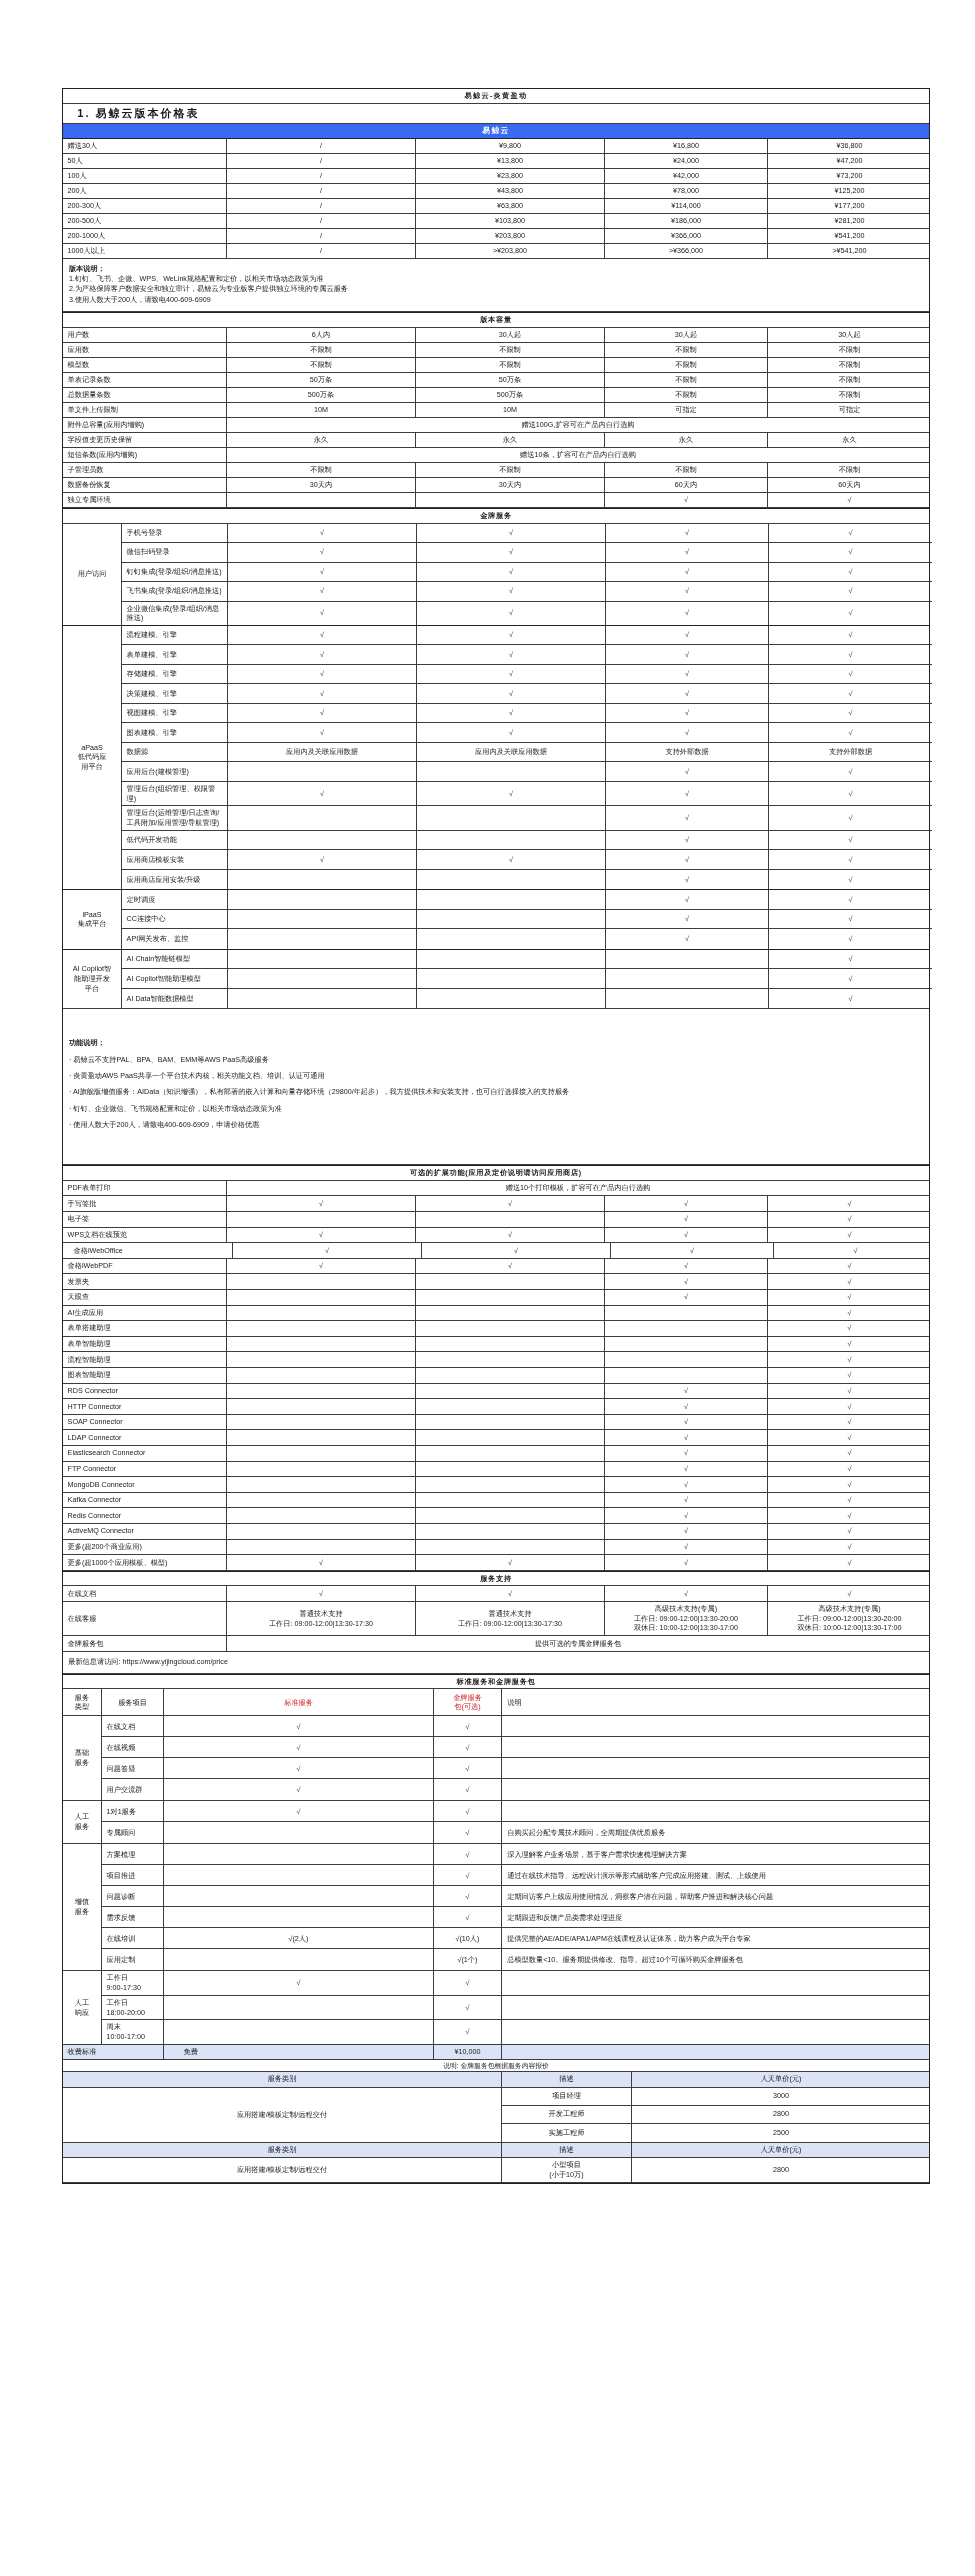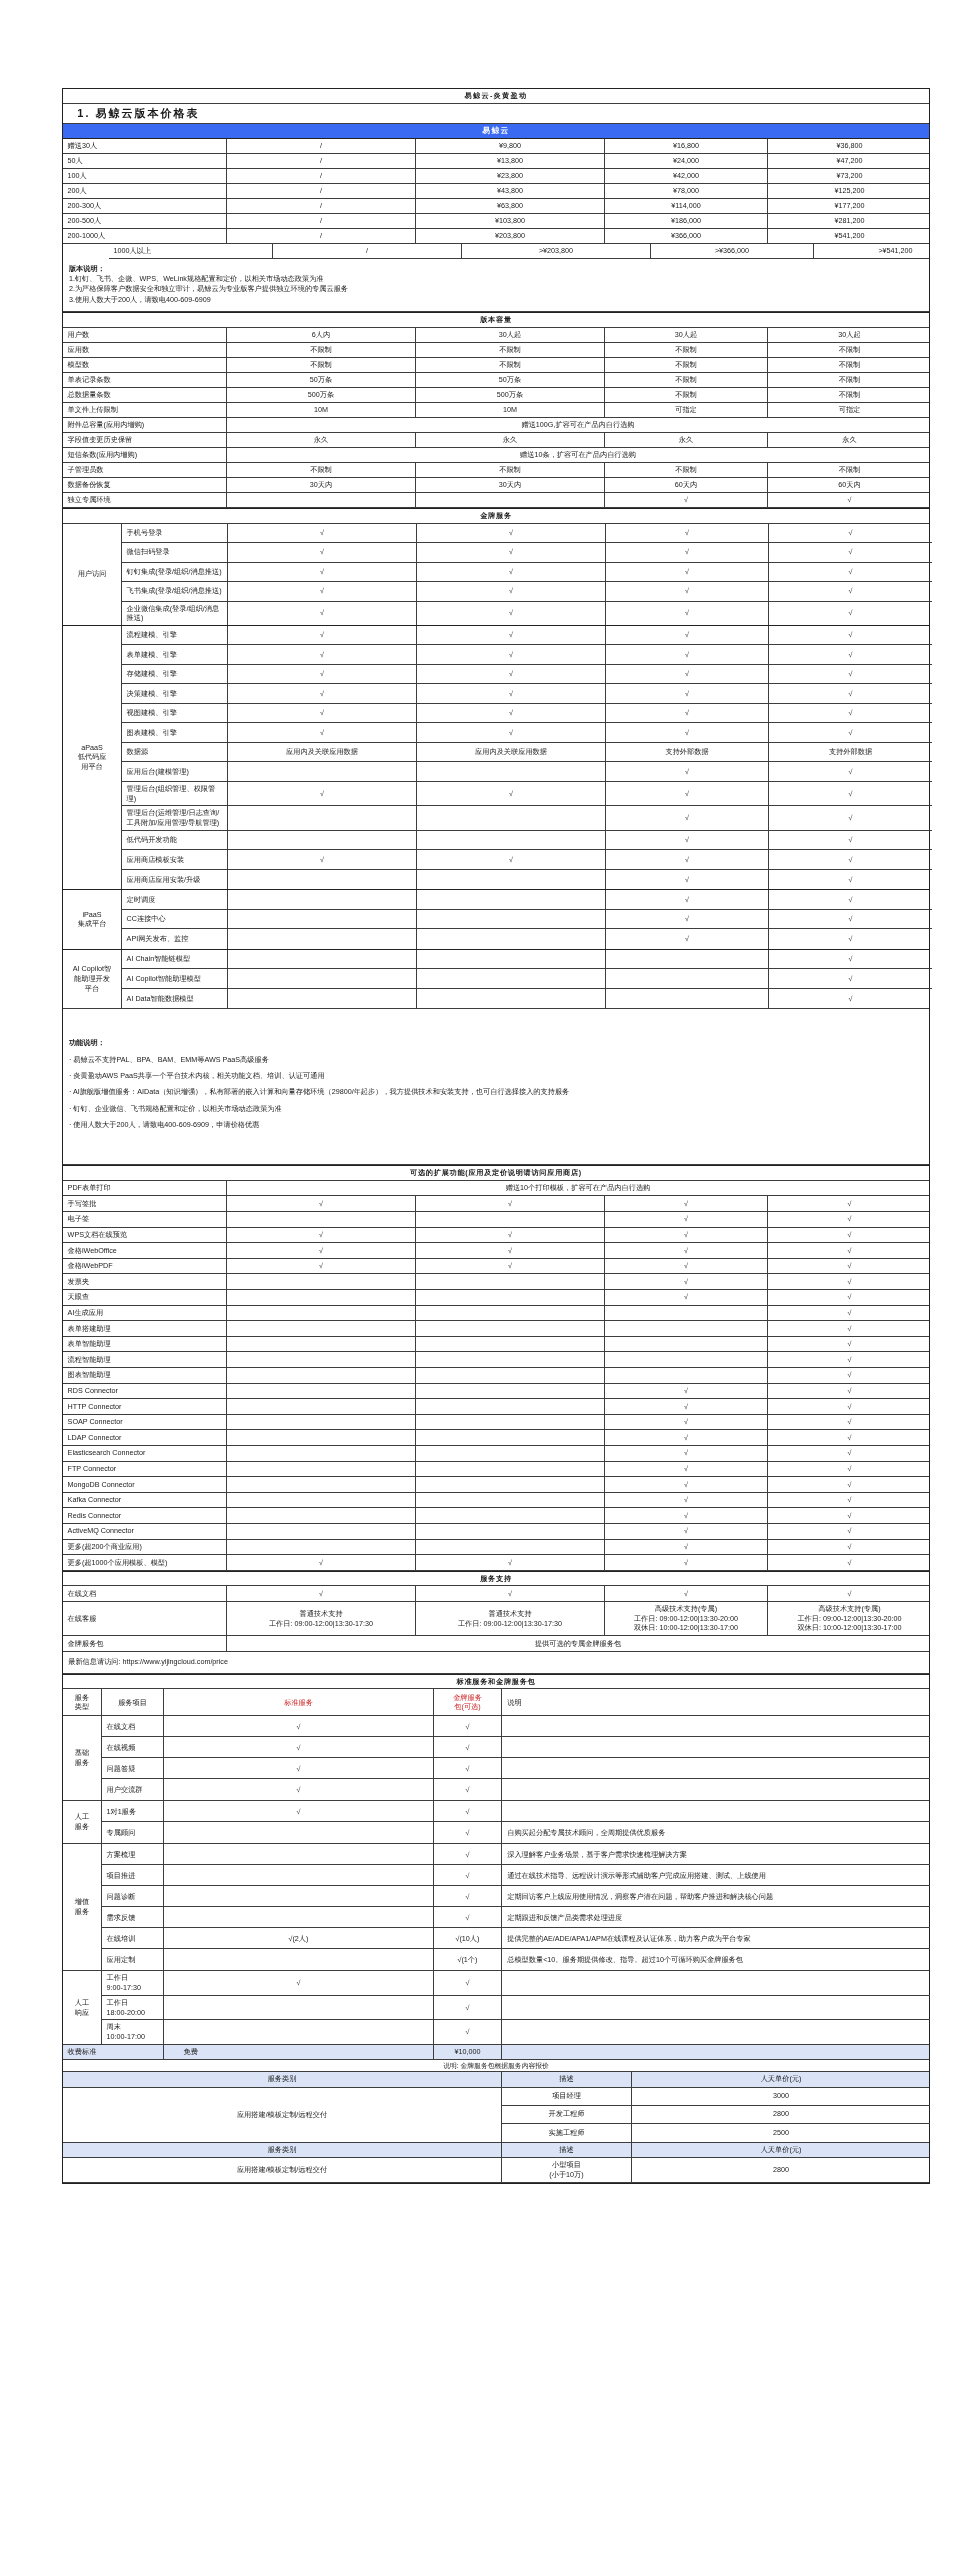--- a/index.html
+++ b/index.html
@@ -110,21 +110,21 @@
           <div class="cell" style="flex: 0 0 163px; max-width: 163px;">¥186,000</div>
           <div class="cell" style="flex: 0 0 163px; max-width: 163px;">¥281,200</div>
         </div>
         <div class="trow" style="min-height: 15px;">
           <div class="cell lbl" style="flex: 0 0 164px; max-width: 164px;">200-1000人</div>
           <div class="cell" style="flex: 0 0 189px; max-width: 189px;">/</div>
           <div class="cell" style="flex: 0 0 189px; max-width: 189px;">¥203,800</div>
           <div class="cell" style="flex: 0 0 163px; max-width: 163px;">¥366,000</div>
           <div class="cell" style="flex: 0 0 163px; max-width: 163px;">¥541,200</div>
         </div>
-        <div class="trow" style="min-height: 15px; margin-left: 46px;">
+        <div class="trow" style="min-height: 15px;">
           <div class="cell lbl" style="flex: 0 0 164px; max-width: 164px;">1000人以上</div>
           <div class="cell" style="flex: 0 0 189px; max-width: 189px;">/</div>
           <div class="cell" style="flex: 0 0 189px; max-width: 189px;">&gt;¥203,800</div>
           <div class="cell" style="flex: 0 0 163px; max-width: 163px;">&gt;¥366,000</div>
           <div class="cell" style="flex: 0 0 163px; max-width: 163px;">&gt;¥541,200</div>
         </div>
       </div>
 
     <div class="notes" id="vnotes">
       <div class="nline" style="font-weight:bold">版本说明：</div>
@@ -448,21 +448,21 @@
           <div class="cell check" style="flex: 0 0 163px; max-width: 163px;">√</div>
         </div>
         <div class="trow" style="min-height: 15.6px;">
           <div class="cell lbl" style="flex: 0 0 164px; max-width: 164px;">WPS文档在线预览</div>
           <div class="cell check" style="flex: 0 0 189px; max-width: 189px;">√</div>
           <div class="cell check" style="flex: 0 0 189px; max-width: 189px;">√</div>
           <div class="cell check" style="flex: 0 0 163px; max-width: 163px;">√</div>
           <div class="cell check" style="flex: 0 0 163px; max-width: 163px;">√</div>
         </div>
         <div class="trow" style="min-height: 15.6px;">
-          <div class="cell lbl" style="flex: 0 0 164px; max-width: 164px;">金格iWebOffice</div>
+          <div class="cell lbl" style="flex: 0 0 164px; max-width: 164px; margin-left: 6px;">金格iWebOffice</div>
           <div class="cell check" style="flex: 0 0 189px; max-width: 189px;">√</div>
           <div class="cell check" style="flex: 0 0 189px; max-width: 189px;">√</div>
           <div class="cell check" style="flex: 0 0 163px; max-width: 163px;">√</div>
           <div class="cell check" style="flex: 0 0 163px; max-width: 163px;">√</div>
         </div>
         <div class="trow" style="min-height: 15.6px;">
           <div class="cell lbl" style="flex: 0 0 164px; max-width: 164px;">金格iWebPDF</div>
           <div class="cell check" style="flex: 0 0 189px; max-width: 189px;">√</div>
           <div class="cell check" style="flex: 0 0 189px; max-width: 189px;">√</div>
           <div class="cell check" style="flex: 0 0 163px; max-width: 163px;">√</div>
@@ -482,21 +482,21 @@
           <div class="cell check" style="flex: 0 0 163px; max-width: 163px;">√</div>
           <div class="cell check" style="flex: 0 0 163px; max-width: 163px;">√</div>
         </div>
         <div class="trow" style="min-height: 15.6px;">
           <div class="cell lbl" style="flex: 0 0 164px; max-width: 164px;">AI生成应用</div>
           <div class="cell" style="flex: 0 0 189px; max-width: 189px;"></div>
           <div class="cell" style="flex: 0 0 189px; max-width: 189px;"></div>
           <div class="cell" style="flex: 0 0 163px; max-width: 163px;"></div>
           <div class="cell check" style="flex: 0 0 163px; max-width: 163px;">√</div>
         </div>
-        <div class="trow" style="min-height: 15.6px;">
+        <div class="trow" style="min-height: 15.6px; font-family: Liberation Mono, monospace;">
           <div class="cell lbl" style="flex: 0 0 164px; max-width: 164px;">表单搭建助理</div>
           <div class="cell" style="flex: 0 0 189px; max-width: 189px;"></div>
           <div class="cell" style="flex: 0 0 189px; max-width: 189px;"></div>
           <div class="cell" style="flex: 0 0 163px; max-width: 163px;"></div>
           <div class="cell check" style="flex: 0 0 163px; max-width: 163px;">√</div>
         </div>
         <div class="trow" style="min-height: 15.6px;">
           <div class="cell lbl" style="flex: 0 0 164px; max-width: 164px;">表单智能助理</div>
           <div class="cell" style="flex: 0 0 189px; max-width: 189px;"></div>
           <div class="cell" style="flex: 0 0 189px; max-width: 189px;"></div>

